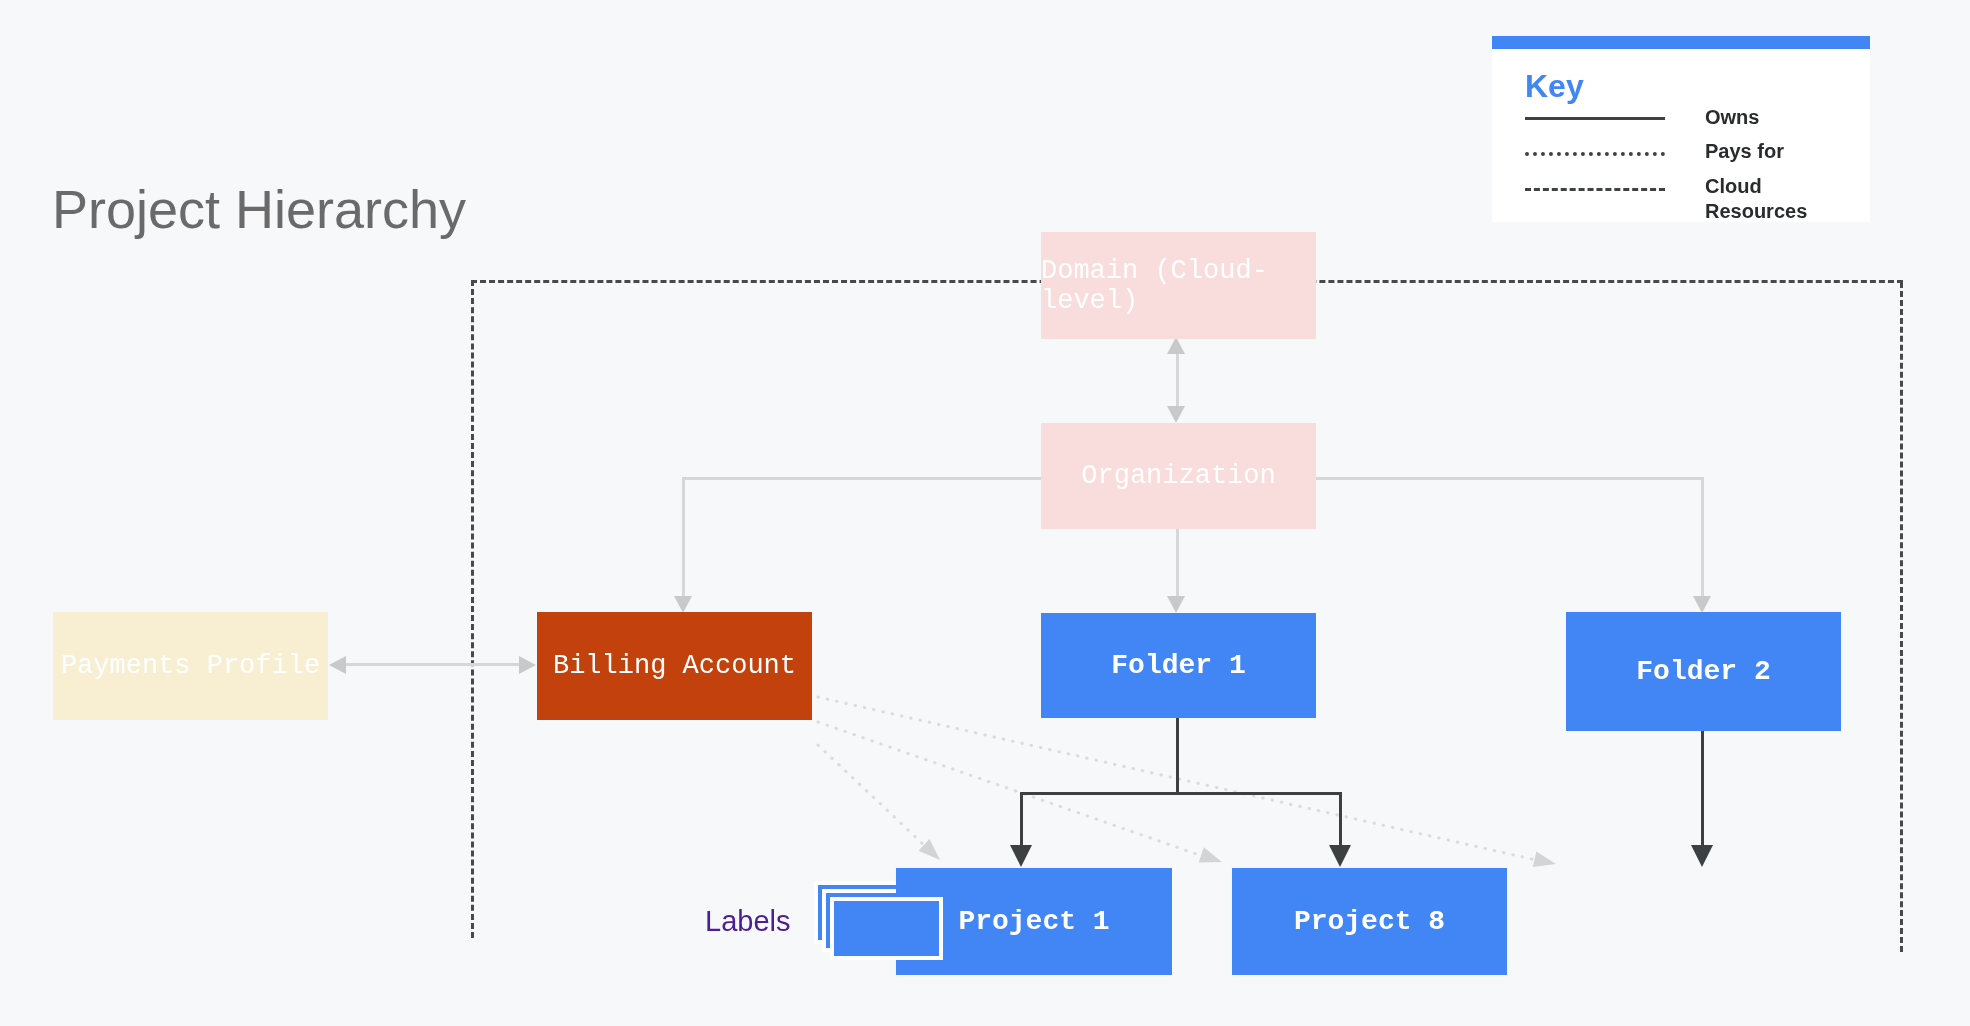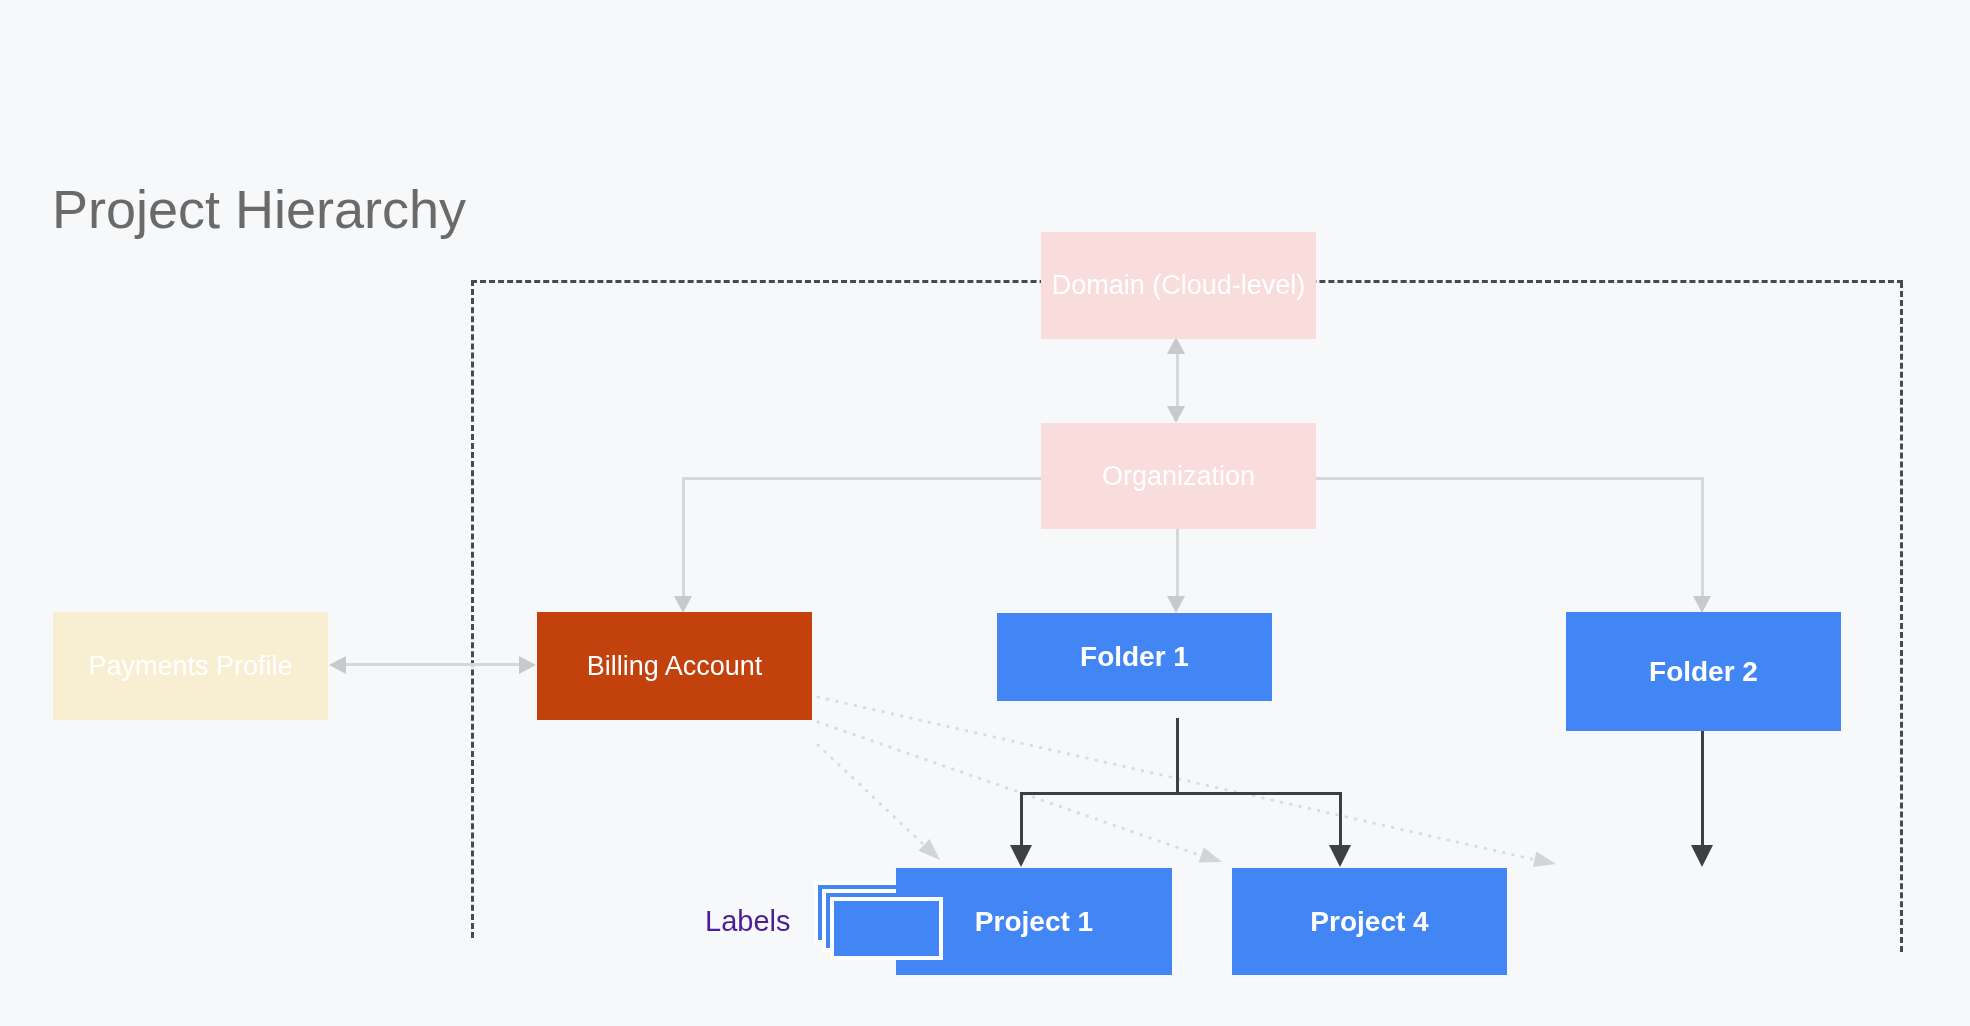--- a/index.html
+++ b/index.html
@@ -43,21 +43,21 @@
   .key-label.l2{top:138px;}
   
   .boundary{position:absolute;z-index:1;}
   .b-top  {left:471px;top:280px;width:1432px;height:0;border-top:3px dashed #47494c;}
   .b-left {left:471px;top:280px;width:0;height:658px;border-left:3px dashed #47494c;}
   .b-right{left:1900px;top:282px;width:0;height:670px;border-left:3px dashed #47494c;}
   
   .node{
     position:absolute;z-index:3;
     display:flex;align-items:center;justify-content:center;
-    color:#ffffff;font-size:27px;text-align:left;
+    color:#ffffff;font-size:27px;text-align:left;font-family:Liberation Mono, monospace;
   }
   .node.pink {background:#f9dcdc;font-weight:400;}
   .node.cream{background:#f8efd3;font-weight:400;}
   .node.green{background:#c2410c;font-weight:400;}
   .node.blue {background:#4285f4;font-weight:700;font-size:28px;}
   
   .hline,.vline{position:absolute;background:#d5d7d9;z-index:2;}
   .hline{height:3px;} .vline{width:3px;}
   .hline-dark,.vline-dark{position:absolute;background:#3c4043;z-index:2;}
   .hline-dark{height:3px;} .vline-dark{width:3px;}
@@ -81,20 +81,30 @@
   .label-card.mid  {left:822px;top:889px;z-index:2;}
   .label-card.front{left:830px;top:897px;z-index:4;}
 </style>
 </head>
 <body>
 
 <div id="canvas">
 
   <div class="page-title">Project Hierarchy</div>
 
+  <div class="key-box">
+    <div class="key-bar"></div>
+    <div class="key-title">Key</div>
+    <div class="key-line solid"></div>
+    <div class="key-line dotted"></div>
+    <div class="key-line dashed"></div>
+    <div class="key-label l0">Owns</div>
+    <div class="key-label l1">Pays for</div>
+    <div class="key-label l2">Cloud Resources</div>
+  </div>
 
   <div class="boundary b-top"></div>
   <div class="boundary b-left"></div>
   <div class="boundary b-right"></div>
 
   <svg class="svg-overlay" width="1970" height="1026">
     <g stroke="#d9dbdd" stroke-width="3" stroke-linecap="round" stroke-dasharray="0.5 9" fill="none">
       <path d="M 818 697 L 1536 860"></path>
       <path d="M 818 722 L 1202 856"></path>
       <path d="M 818 745 L 924 845"></path>
@@ -131,23 +141,23 @@
   <div class="arr down-dark" style="left:1010px;top:845px;"></div>
   <div class="vline-dark" style="left:1339px;top:792px;height:54px;"></div>
   <div class="arr down-dark" style="left:1329px;top:845px;"></div>
   <div class="vline-dark" style="left:1701px;top:719px;height:127px;"></div>
   <div class="arr down-dark" style="left:1691px;top:845px;"></div>
 
   <div class="node pink" style="left:1041px;top:232px;width:275px;height:107px;">Domain (Cloud-level)</div>
   <div class="node pink" style="left:1041px;top:423px;width:275px;height:106px;">Organization</div>
   <div class="node cream" style="left:53px;top:612px;width:275px;height:108px;">Payments Profile</div>
   <div class="node green" style="left:537px;top:612px;width:275px;height:108px;">Billing Account</div>
-  <div class="node blue" style="left:997px;top:613px;width:275px;height:88px;">Folder 1</div>
+  <div class="node blue" style="left:1041px;top:613px;width:275px;height:105px;">Folder 1</div>
   <div class="node blue" style="left:1566px;top:612px;width:275px;height:119px;">Folder 2</div>
   <div class="node blue" style="left:896px;top:868px;width:276px;height:107px;">Project 1</div>
-  <div class="node blue" style="left:1232px;top:868px;width:275px;height:107px;">Project 4</div>
+  <div class="node blue" style="left:1232px;top:868px;width:275px;height:107px;">Project 8</div>
 
   <div class="labels-text">Labels</div>
   <div class="label-card back"></div>
   <div class="label-card mid"></div>
   <div class="label-card front"></div>
 
 </div>
 
 </body></html>

